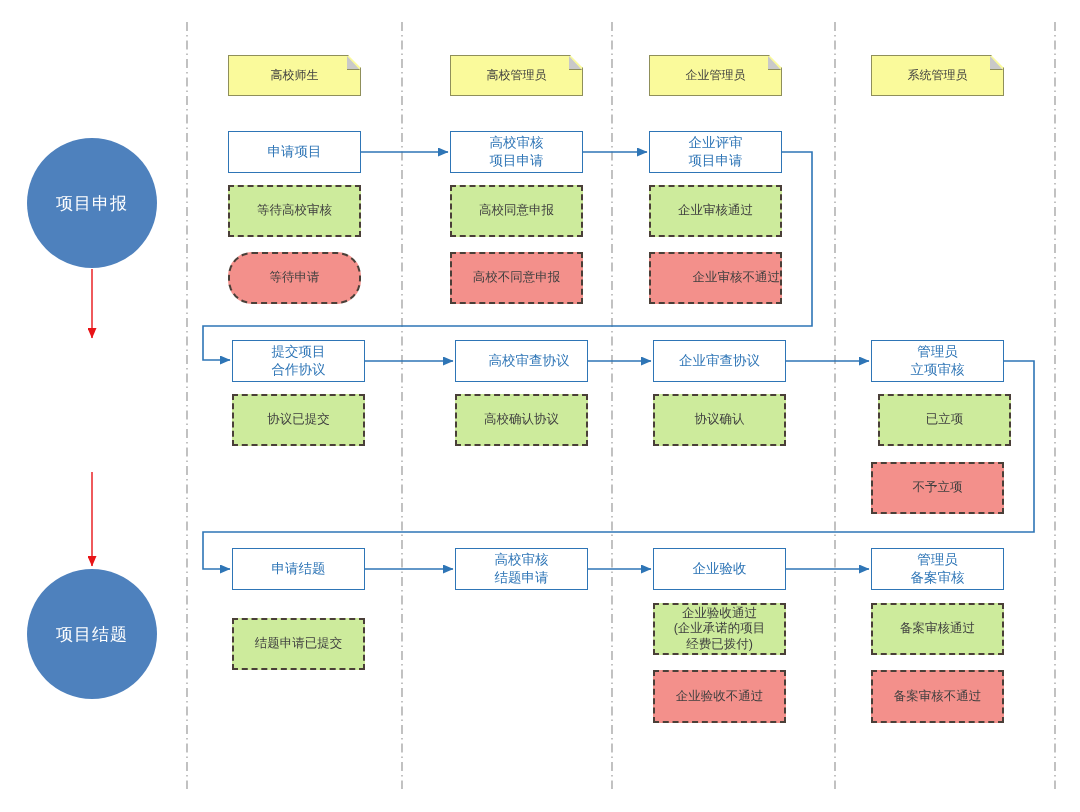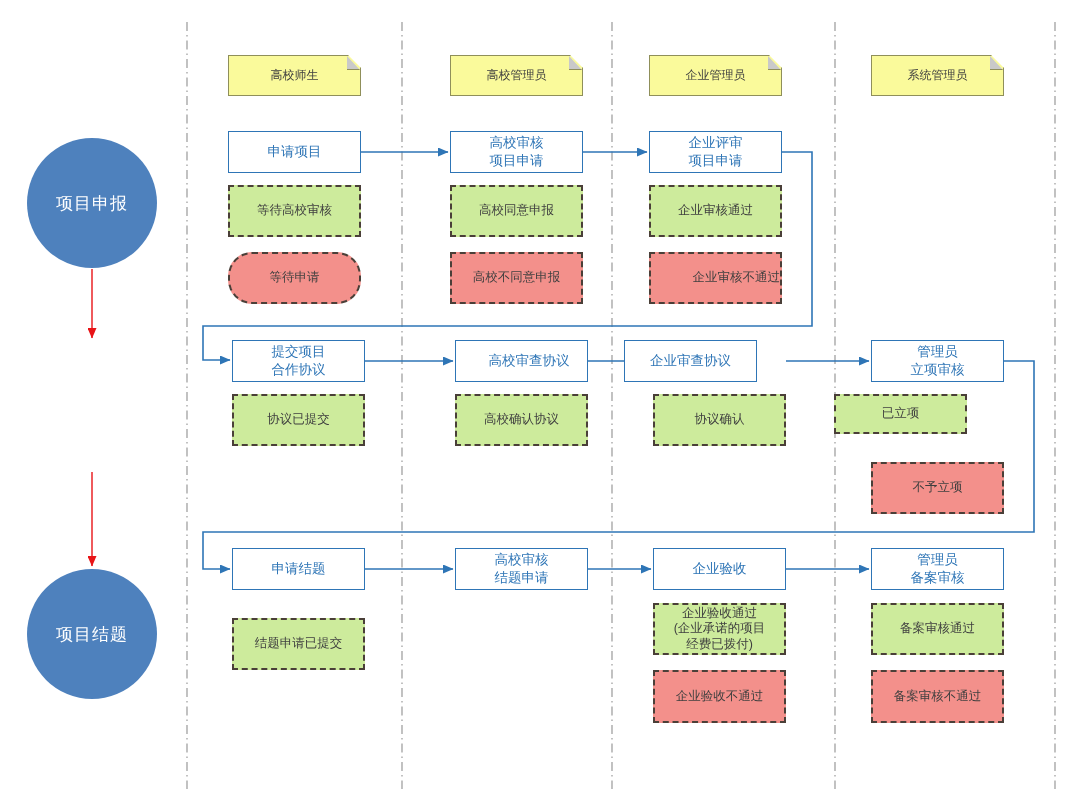--- a/index.html
+++ b/index.html
@@ -121,38 +121,38 @@
     <span>企业审核不通过</span>
   </div>
 
   <div class="abs step" style="left:232px;top:340px;width:133px;height:42px;">
     <span>提交项目
 合作协议</span>
   </div>
   <div class="abs step" style="left:455px;top:340px;width:133px;height:42px;padding-left:15px;">
     <span>高校审查协议</span>
   </div>
-  <div class="abs step" style="left:624px;top:340px;width:133px;height:42px;">
+  <div class="abs step" style="left:653px;top:340px;width:133px;height:42px;">
     <span>企业审查协议</span>
   </div>
   <div class="abs step" style="left:871px;top:340px;width:133px;height:42px;">
     <span>管理员
 立项审核</span>
   </div>
 
   <div class="abs status green" style="left:232px;top:394px;width:133px;height:52px;">
     <span>协议已提交</span>
   </div>
   <div class="abs status green" style="left:455px;top:394px;width:133px;height:52px;">
     <span>高校确认协议</span>
   </div>
   <div class="abs status green" style="left:653px;top:394px;width:133px;height:52px;">
     <span>协议确认</span>
   </div>
-  <div class="abs status green" style="left:834px;top:394px;width:133px;height:40px;">
+  <div class="abs status green" style="left:878px;top:394px;width:133px;height:52px;">
     <span>已立项</span>
   </div>
   <div class="abs status red" style="left:871px;top:462px;width:133px;height:52px;">
     <span>不予立项</span>
   </div>
 
   <div class="abs step" style="left:232px;top:548px;width:133px;height:42px;">
     <span>申请结题</span>
   </div>
   <div class="abs step" style="left:455px;top:548px;width:133px;height:42px;">

